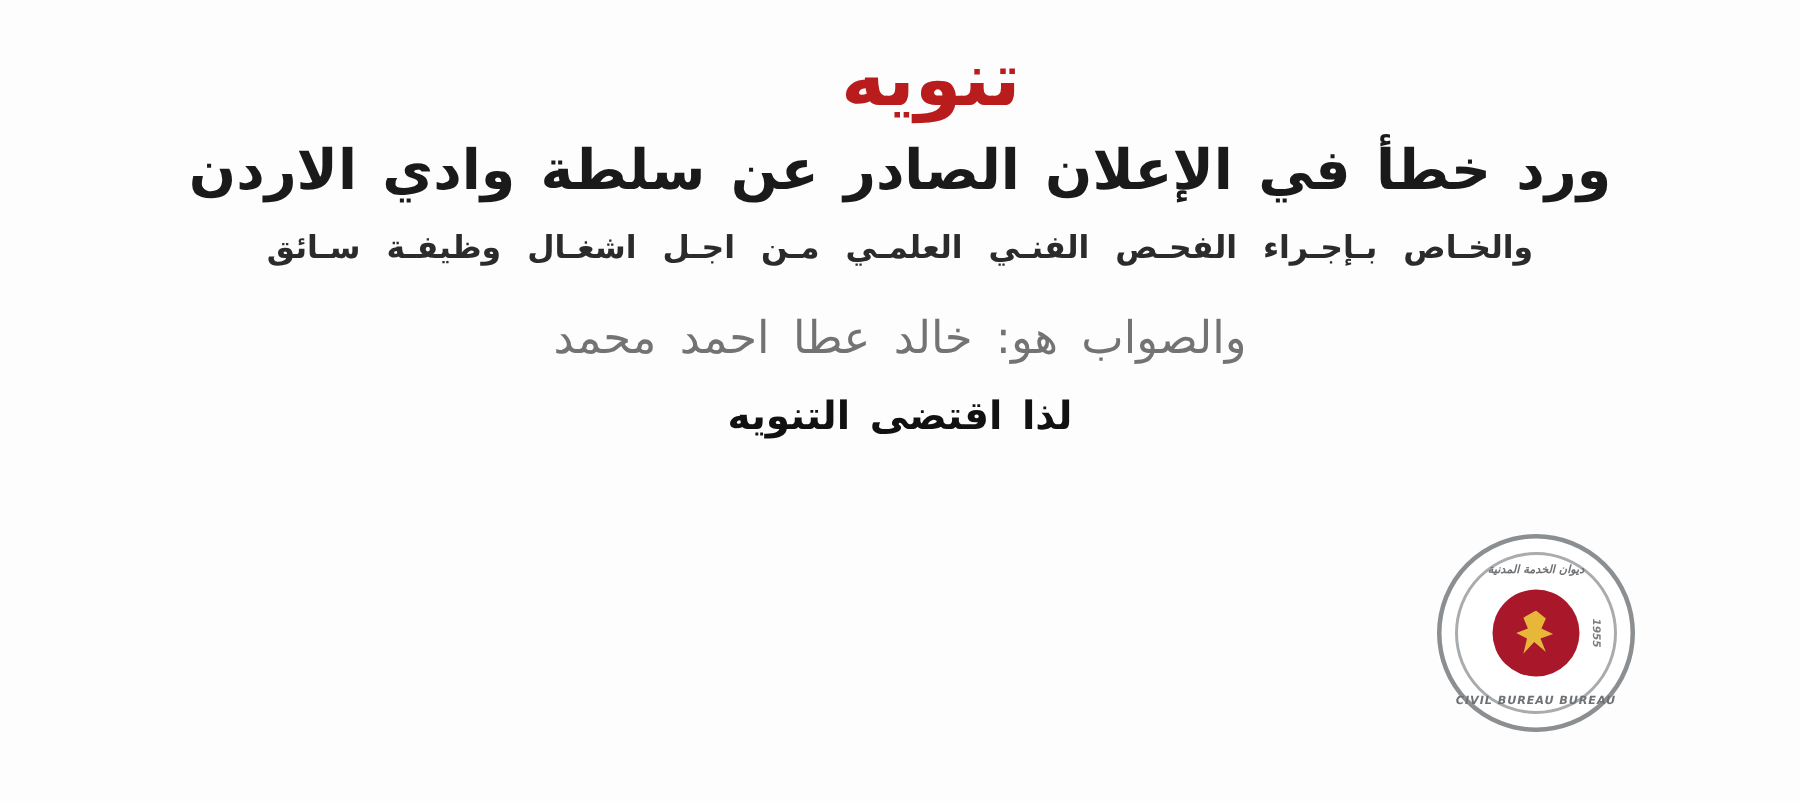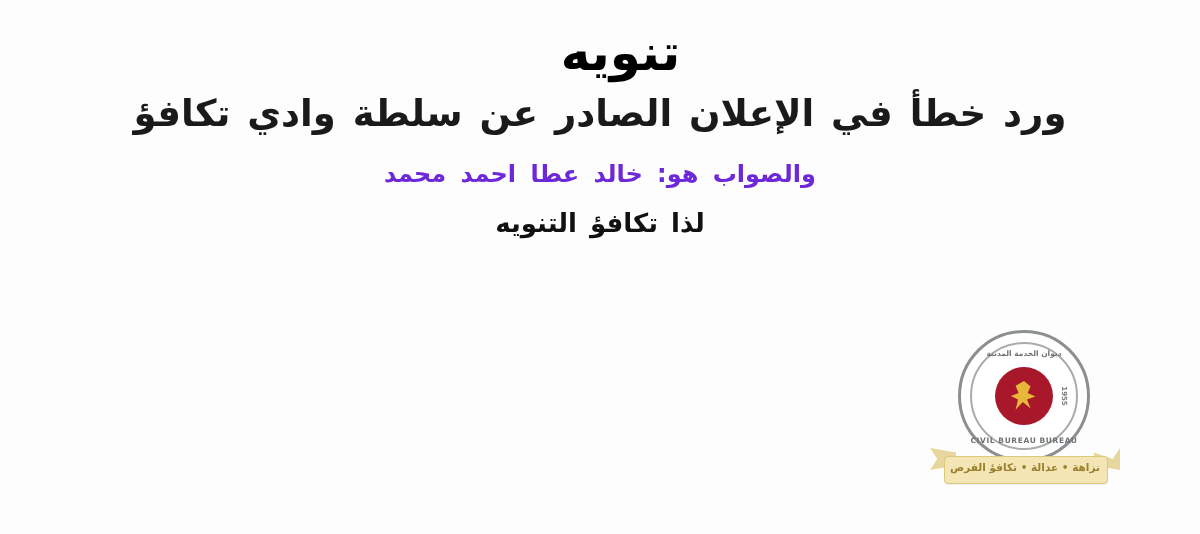--- a/index.html
+++ b/index.html
@@ -26,21 +26,21 @@
     top: 0;
     left: 0;
     right: 0;
     padding-top: 26px;
     text-align: center;
     direction: rtl;
   }
   .title {
     font-size: 50px;
     font-weight: bold;
-    color: #000000;
+    color: #b91c1c;
     letter-spacing: 0px;
     line-height: 1.1;
     margin-bottom: 10px;
     margin-left: 41px;
   }
   .headline {
     font-size: 37px;
     font-weight: bold;
     color: #1a1a1a;
     line-height: 1.25;
@@ -50,42 +50,43 @@
   .para {
     font-size: 21px;
     font-weight: bold;
     color: #2b2b2b;
     line-height: 1.75;
     margin: 4px 38px 2px 38px;
     word-spacing: 10px;
     letter-spacing: 1.5px;
   }
   .correction {
-    font-size: 24px;
-    font-weight: bold;
-    color: #6d28d9;
+    font-size: 30px;
+    font-weight: normal;
+    color: #737373;
     margin: 22px 40px 8px 40px;
     word-spacing: 6px;
     line-height: 1.3;
   }
   .closing {
     font-size: 26px;
     font-weight: bold;
     color: #111111;
     margin: 18px 40px 0 40px;
     word-spacing: 4px;
   }
 
   
   .logo {
     position: absolute;
     left: 930px;
-    top: 330px;
+    top: 356px;
     width: 190px;
     height: 175px;
+    font-style: italic;
   }
   .seal {
     position: absolute;
     left: 28px;
     top: 0px;
     width: 132px;
     height: 132px;
     border-radius: 50%;
     border: 3px solid #8c8f91;
     background: #ffffff;
@@ -181,36 +182,31 @@
     direction: rtl;
   }
 </style>
 </head>
 <body>
 
 <div class="page">
 
   <div class="notice-body">
     <div class="title">تنويه</div>
-    <div class="headline">ورد خطأ في الإعلان الصادر عن سلطة وادي تكافؤ</div>
+    <div class="headline">ورد خطأ في الإعلان الصادر عن سلطة وادي الاردن</div>
+    <div class="para">والخـاص بـإجـراء الفحـص الفنـي العلمـي مـن اجـل اشغـال وظيفـة سـائق</div>
     <div class="correction">والصواب هو: خالد عطا احمد محمد</div>
-    <div class="closing">لذا تكافؤ التنويه</div>
+    <div class="closing">لذا اقتضى التنويه</div>
   </div>
 
   <div class="logo">
     <div class="seal">
       <div class="seal-inner"></div>
       <div class="seal-text-top">ديوان الخدمة المدنية</div>
       <div class="seal-year">1955</div>
       <div class="seal-core">
         <div class="crest"></div>
       </div>
       <div class="seal-text-bottom">CIVIL BUREAU BUREAU</div>
     </div>
-    <div class="ribbon">
-      <div class="ribbon-tail-l"></div>
-      <div class="ribbon-tail-r"></div>
-      <div class="ribbon-band"></div>
-      <div class="ribbon-text">نزاهة • عدالة • تكافؤ الفرص</div>
-    </div>
   </div>
 
 </div>
 
 </body></html>

